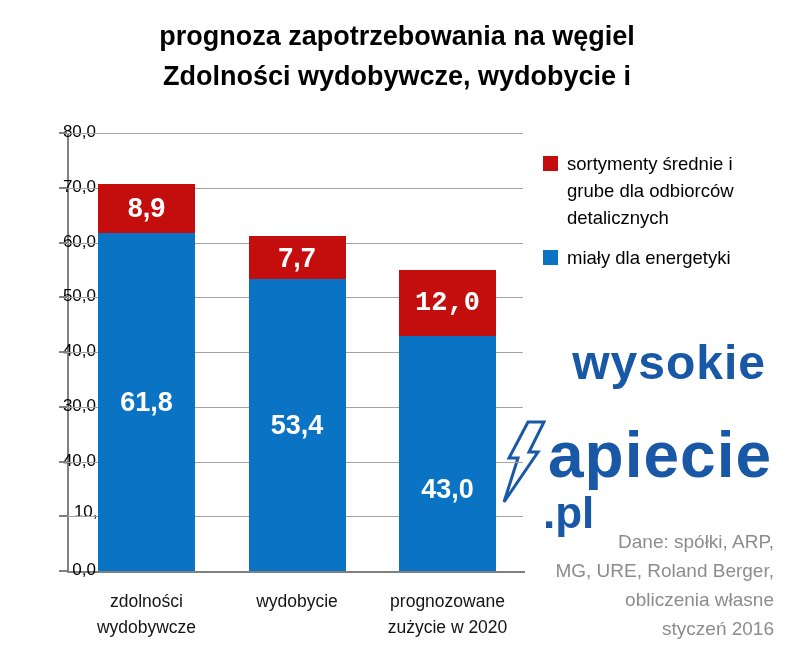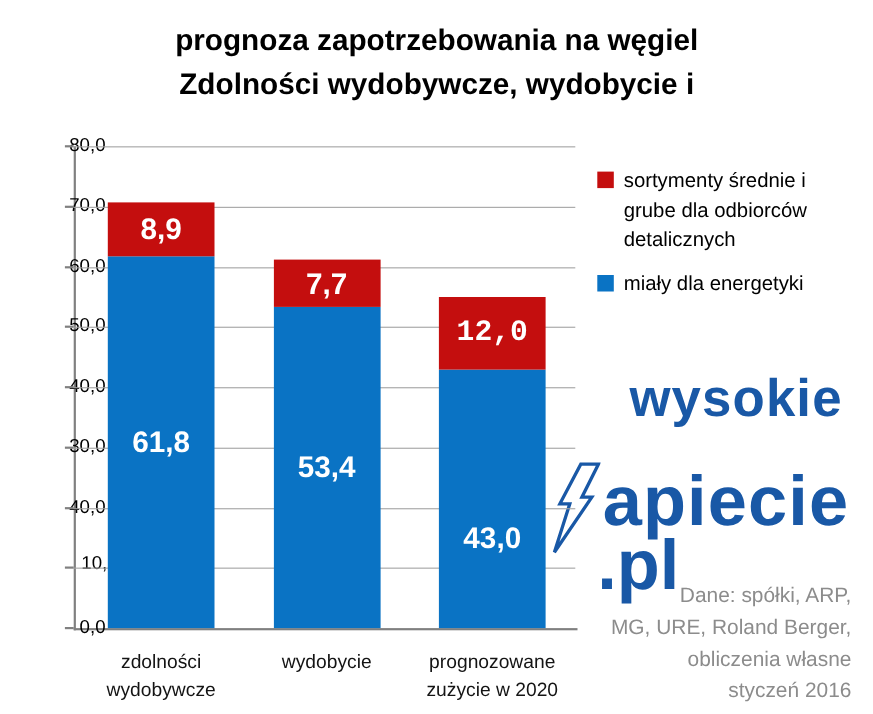--- a/index.html
+++ b/index.html
@@ -24,21 +24,21 @@
   .legend{position:absolute;left:543px;top:150px;width:232px;}
   .legend-item{display:flex;margin-bottom:13px;}
   .swatch{width:15px;height:15px;margin:6px 9px 0 0;flex:none;}
   .legend-label{font-size:18.5px;line-height:27px;color:#000;}
 
   .logo{position:absolute;left:527px;top:336px;width:245px;font-weight:bold;}
   .logo-line1{text-align:right;font-size:48px;line-height:54px;letter-spacing:1px;padding-right:6px;}
   .logo-line2{display:flex;align-items:flex-end;justify-content:flex-end;margin-top:12px;}
   .logo-line2 .logo-text2{font-size:64px;line-height:46px;letter-spacing:1px;margin-top:30px;}
   .bolt{margin:0 2px -26px 0;flex:none;}
-  .logo-line3{font-size:64px;line-height:54px;margin:8px 0 0 16px;}
+  .logo-line3{font-size:44px;line-height:54px;margin:8px 0 0 16px;}
 
   .source{position:absolute;right:20px;top:527px;text-align:right;
           font-size:19px;line-height:29px;}
 </style>
 </head>
 <body>
 
 <div id="stage">
 
   <div class="title">

